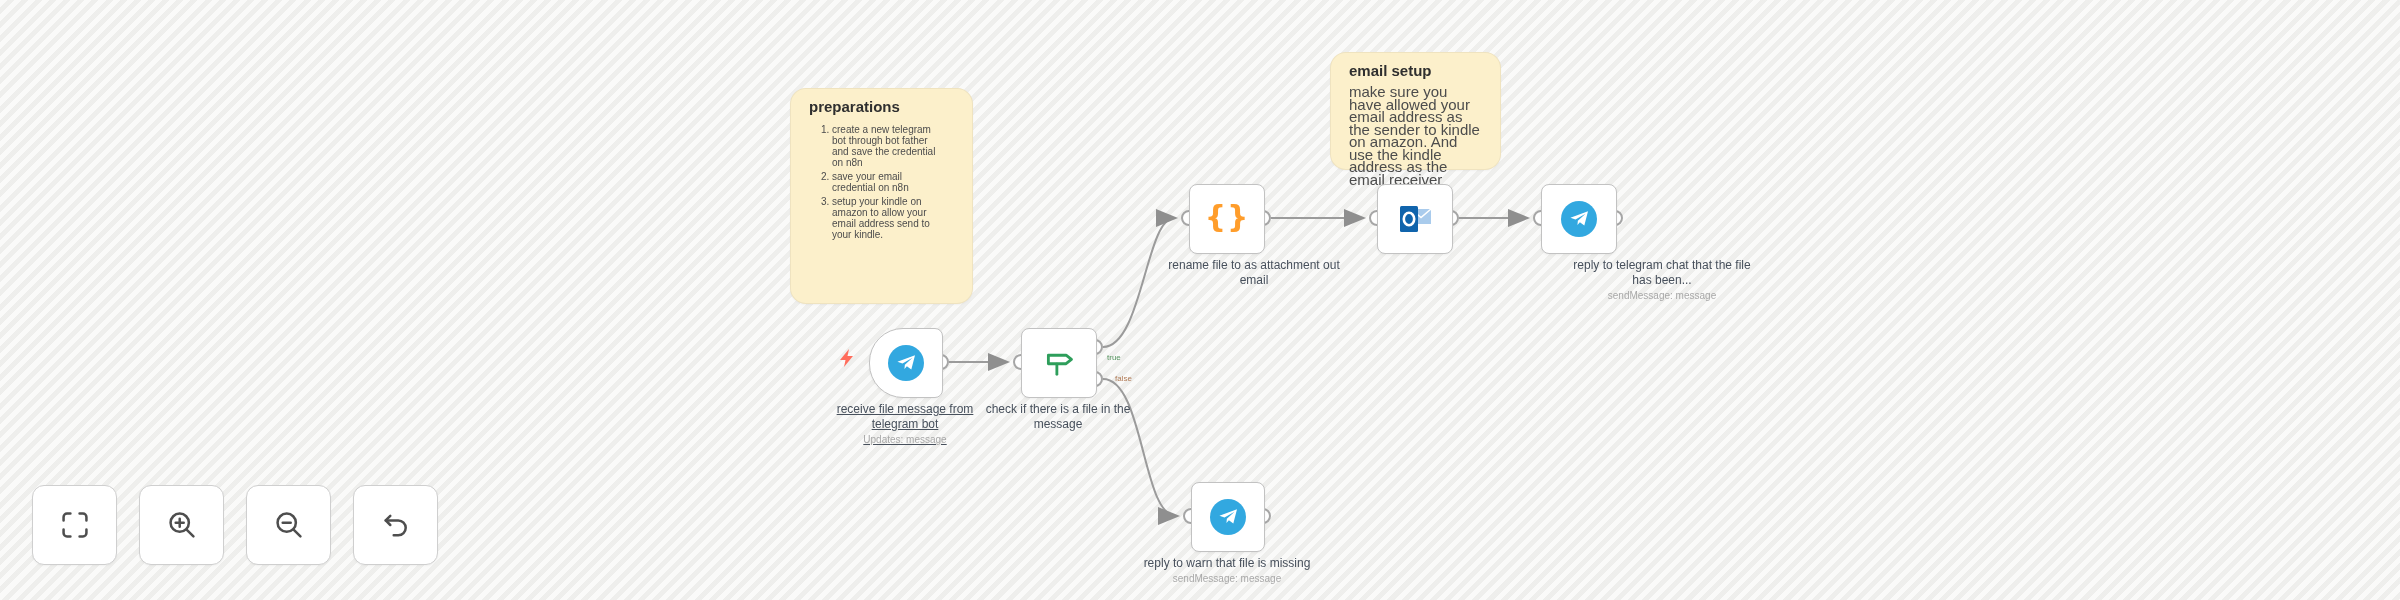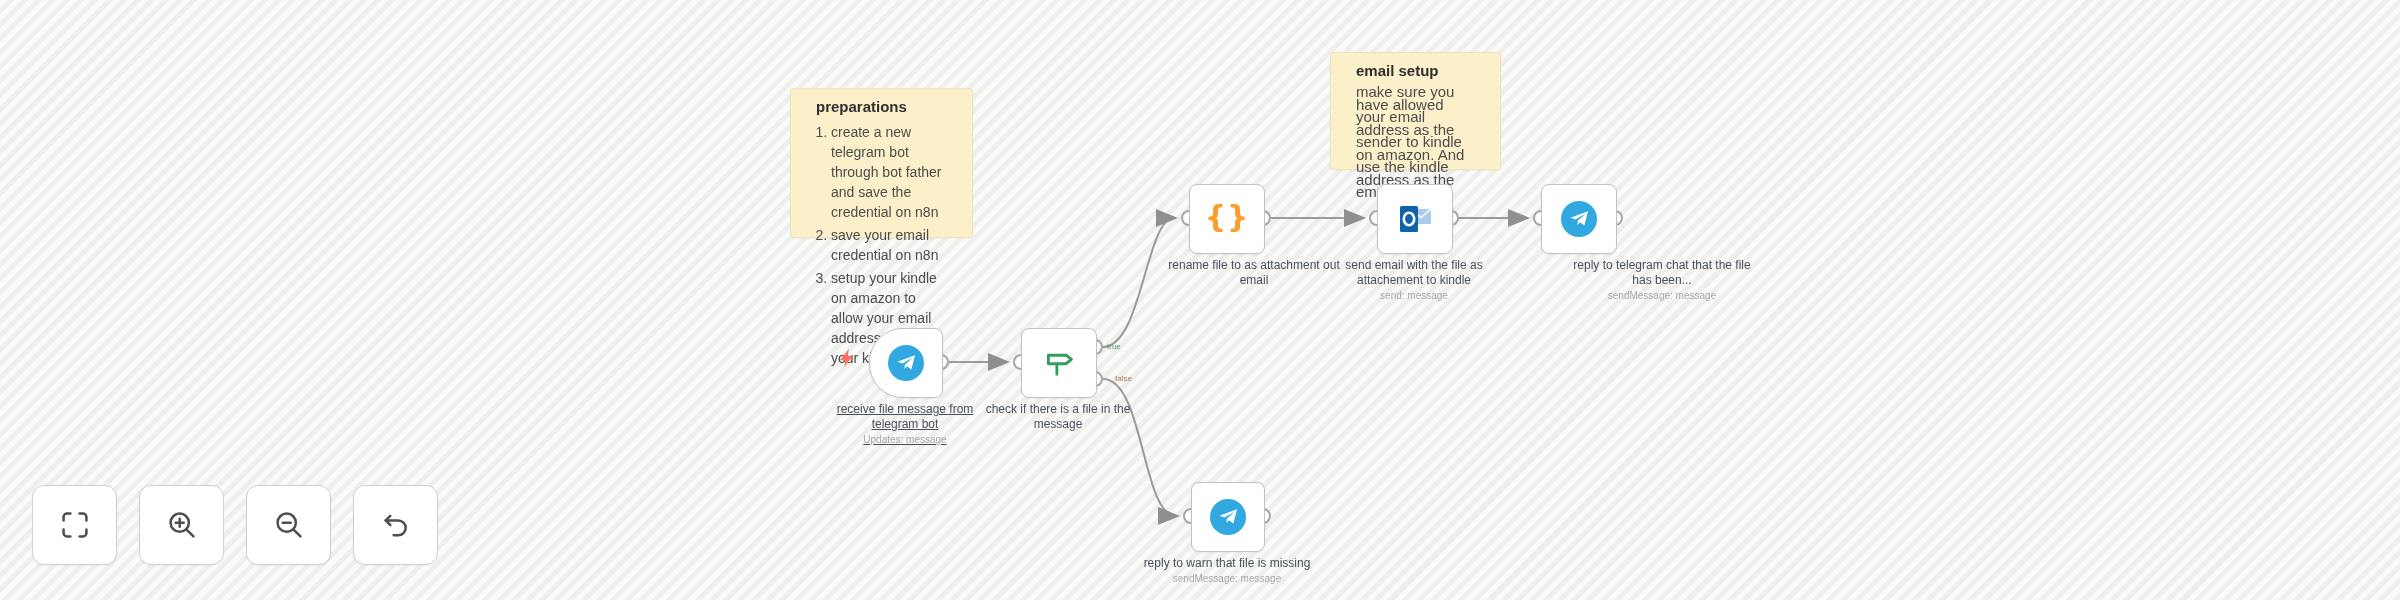--- a/index.html
+++ b/index.html
@@ -42,25 +42,25 @@
     margin-top:2px;font-size:10px;line-height:12px;color:#a8a8a8;font-weight:400;
   }
   .port-label{
     position:absolute;font-size:8px;line-height:8px;font-weight:400;
   }
   .port-label.true{color:#55945f;}
   .port-label.false{color:#b07a55;}
 
   .sticky{
     position:absolute;background:#fcf0cb;border:1px solid rgba(0,0,0,0.05);
-    border-radius:4px;padding:9px 25px;box-sizing:border-box;cursor:pointer;
+    border-radius:16px;padding:9px 18px;box-sizing:border-box;cursor:pointer;
     box-shadow:0 1px 2px rgba(0,0,0,0.04);
   }
   .sticky h3{margin:0 0 6px 0;font-size:15px;line-height:18px;color:#2f2f2f;font-weight:bold;}
-  .sticky ol{margin:0;padding-left:15px;font-size:14px;line-height:20px;color:#4c4c4c;}
+  .sticky ol{margin:8px;padding-left:15px;font-size:10px;line-height:11px;color:#4c4c4c;}
   .sticky ol li{margin-bottom:3px;}
   .sticky p{margin:0;font-size:15px;line-height:12.5px;color:#4c4c4c;}
 
   .bolt{position:absolute;}
 
   .controls{position:absolute;left:32px;top:485px;display:flex;gap:22px;}
   .ctrl-btn{
     width:85px;height:80px;background:#ffffff;border:1.6px solid #cfcfcf;border-radius:12px;
     display:flex;align-items:center;justify-content:center;cursor:pointer;
     box-shadow:0 1px 2px rgba(0,0,0,0.04);padding:0;
@@ -91,21 +91,21 @@
     <circle class="port" cx="1189" cy="218" r="7"></circle>
     <circle class="port" cx="1263" cy="218" r="7"></circle>
     <circle class="port" cx="1377" cy="218" r="7"></circle>
     <circle class="port" cx="1451" cy="218" r="7"></circle>
     <circle class="port" cx="1541" cy="218" r="7"></circle>
     <circle class="port" cx="1615" cy="218" r="7"></circle>
     <circle class="port" cx="1191" cy="516" r="7"></circle>
     <circle class="port" cx="1263" cy="516" r="7"></circle>
   </svg>
 
-  <div class="sticky" style="left:790px;top:88px;width:183px;height:150px;">
+  <div class="sticky" style="left:790px;top:88px;width:183px;height:216px;">
     <h3>preparations</h3>
     <ol>
       <li>create a new telegram bot through bot father and save the credential on n8n</li>
       <li>save your email credential on n8n</li>
       <li>setup your kindle on amazon to allow your email address send to your kindle.</li>
     </ol>
   </div>
 
   <div class="sticky" style="left:1330px;top:52px;width:171px;height:118px;">
     <h3>email setup</h3>
@@ -130,42 +130,38 @@
 
   <div class="node" style="left:1021px;top:328px;width:74px;height:68px;">
     <svg width="34" height="34" viewBox="0 0 24 24">
       <path d="M4.5 6.5 h12.5 l3.8 3 -3.8 3 H4.5 z" fill="none" stroke="#2e9e5b" stroke-width="2" stroke-linejoin="round"></path>
       <line x1="10.5" y1="12.8" x2="10.5" y2="20" stroke="#2e9e5b" stroke-width="2" stroke-linecap="round"></line>
     </svg>
   </div>
   <div class="node-label" style="left:968px;top:402px;">
     <span>check if there is a file in the message</span>
   </div>
-  <span class="port-label true" style="left:1107px;top:343px;">true</span>
+  <span class="port-label true" style="left:1107px;top:354px;">true</span>
   <span class="port-label false" style="left:1107px;top:375px;padding-left:8px;">false</span>
 
   <div class="node" style="left:1189px;top:184px;width:74px;height:68px;">
     <span class="braces">{}</span>
   </div>
   <div class="node-label" style="left:1136px;top:258px;margin-left:28px;">
     <span>rename file to as attachment out email</span>
   </div>
 
   <div class="node" style="left:1377px;top:184px;width:74px;height:68px;">
     <svg width="36" height="30" viewBox="0 0 36 30">
       <rect x="14" y="5" width="20" height="15" fill="#a9cbec"></rect>
       <path d="M14 5 L24 13.5 L34 5" stroke="#ffffff" fill="none" stroke-width="1.6"></path>
       <rect x="3" y="2" width="18" height="26" rx="1.5" fill="#1064ac"></rect>
       <ellipse cx="12" cy="15" rx="5.2" ry="6.2" fill="none" stroke="#ffffff" stroke-width="2.6"></ellipse>
     </svg>
   </div>
-  <div class="node-label" style="left:1324px;top:258px;">
-    <span>send email with the file as attachement to kindle</span>
-    <div class="node-subtitle">send: message</div>
-  </div>
 
   <div class="node" style="left:1541px;top:184px;width:74px;height:68px;">
     <div class="tg-circle">
       <svg width="20" height="18" viewBox="0 0 24 22">
           <path d="M23 1.5 L1.5 9.6 l6.2 2.1 L20 4.7 l-9.4 8.5 -.5 5.2 3-3.4 5.4 3.8 z" fill="#ffffff"></path>
         </svg>
     </div>
   </div>
   <div class="node-label" style="left:1572px;top:258px;">
     <span>reply to telegram chat that the file has been...</span>

